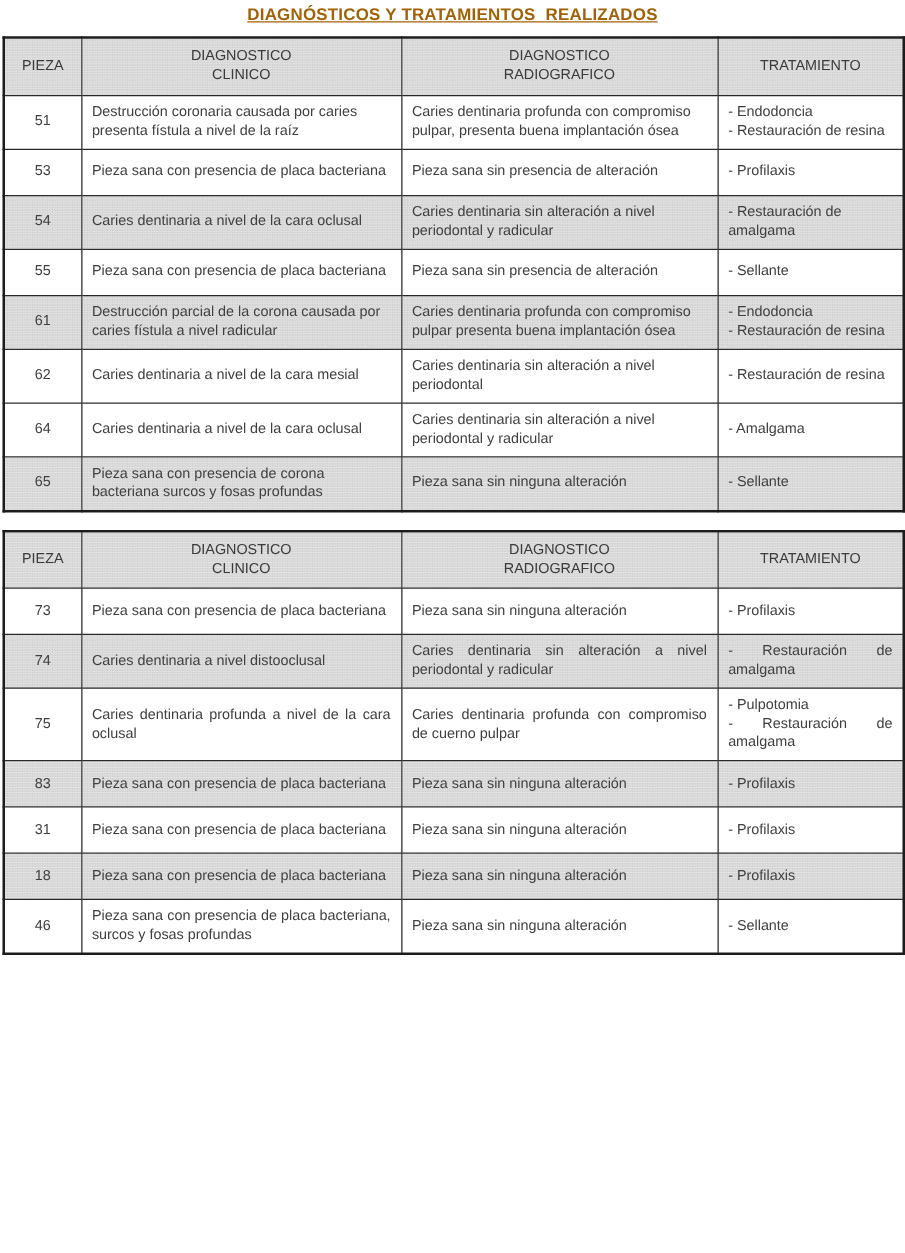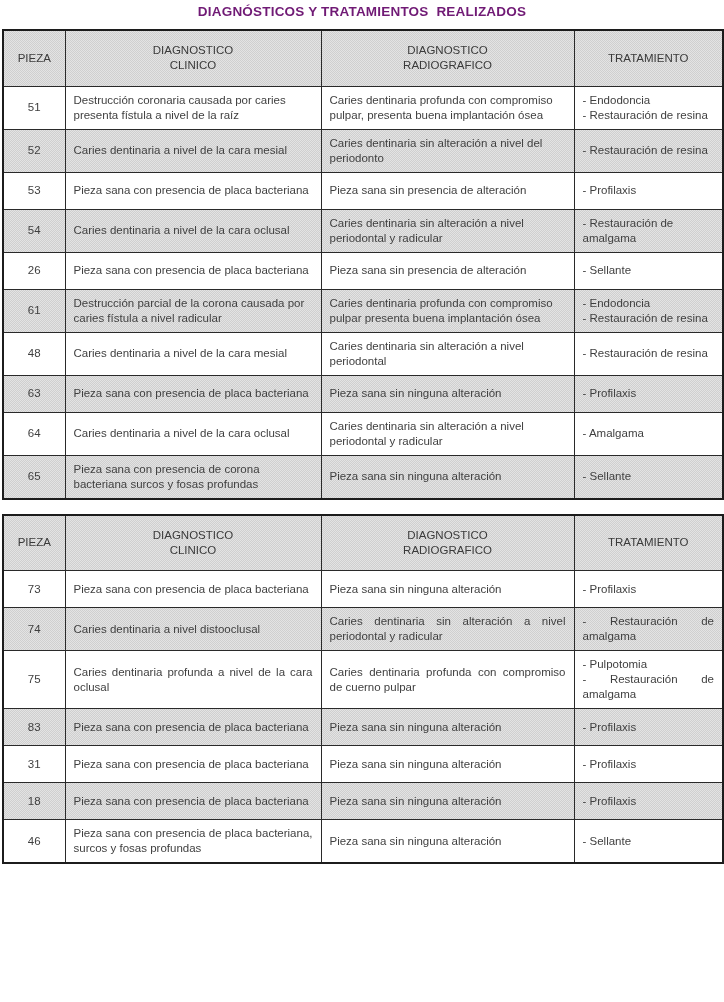--- a/index.html
+++ b/index.html
@@ -7,45 +7,46 @@
     width:724px;
     font-family:"Liberation Sans", sans-serif;
     color:#3f3f3f;
     -webkit-font-smoothing:antialiased;
   }
   .page{width:720px;margin:0 auto;}
   .doc-title{
     text-align:center;
     font-size:13.5px;
     font-weight:bold;
-    color:#701a75;
+    color:#a16207;
     letter-spacing:.2px;
     white-space:pre-wrap;
     margin:4px 0 10px 0;
+    text-decoration:underline;
   }
   table.grid{
     border-collapse:collapse;
     table-layout:fixed;
     width:720px;
     border:2px solid #1c1c1c;
   }
   table.grid + table.grid{margin-top:14px;}
   col.c-pieza-col{width:62px;}
   col.c-clinico-col{width:256px;}
   col.c-radio-col{width:253px;}
   col.c-trat-col{width:149px;}
   th,td{
     border:1px solid #2a2a2a;
     font-size:11.5px;
     line-height:15px;
     vertical-align:middle;
     padding:6px 8px;
     overflow:hidden;
   }
-  thead tr{height:56px;}
+  thead tr{height:46px;}
   thead th{
     font-weight:normal;
     text-align:center;
     white-space:pre-line;
     color:#3a3a3a;
   }
   tbody tr{height:37px;}
   td.c-pieza{text-align:center;}
   td.c-trat{white-space:pre-line;}
   
@@ -85,62 +86,50 @@
       </tr>
     </thead>
     <tbody>
         <tr>
     <td class="c-pieza">51</td>
     <td class="c-clinico">Destrucción coronaria causada por caries presenta fístula a nivel de la raíz</td>
     <td class="c-radio">Caries dentinaria profunda con compromiso pulpar, presenta buena implantación ósea</td>
     <td class="c-trat">- Endodoncia
 - Restauración de resina</td>
   </tr>
-        <tr class="shaded">
-    <td class="c-pieza">52</td>
-    <td class="c-clinico">Caries dentinaria a nivel de la cara mesial</td>
-    <td class="c-radio">Caries dentinaria sin alteración a nivel del periodonto</td>
-    <td class="c-trat">- Restauración de resina</td>
-  </tr>
         <tr>
     <td class="c-pieza">53</td>
     <td class="c-clinico">Pieza sana con presencia de placa bacteriana</td>
     <td class="c-radio">Pieza sana sin presencia de alteración</td>
     <td class="c-trat">- Profilaxis</td>
   </tr>
         <tr class="shaded">
     <td class="c-pieza">54</td>
     <td class="c-clinico">Caries dentinaria a nivel de la cara oclusal</td>
     <td class="c-radio">Caries dentinaria sin alteración a nivel periodontal y radicular</td>
     <td class="c-trat">- Restauración de amalgama</td>
   </tr>
         <tr>
-    <td class="c-pieza">26</td>
+    <td class="c-pieza">55</td>
     <td class="c-clinico">Pieza sana con presencia de placa bacteriana</td>
     <td class="c-radio">Pieza sana sin presencia de alteración</td>
     <td class="c-trat">- Sellante</td>
   </tr>
         <tr class="shaded">
     <td class="c-pieza">61</td>
     <td class="c-clinico">Destrucción parcial de la corona causada por caries fístula a nivel radicular</td>
     <td class="c-radio">Caries dentinaria profunda con compromiso pulpar presenta buena implantación ósea</td>
     <td class="c-trat">- Endodoncia
 - Restauración de resina</td>
   </tr>
         <tr>
-    <td class="c-pieza">48</td>
+    <td class="c-pieza">62</td>
     <td class="c-clinico">Caries dentinaria a nivel de la cara mesial</td>
     <td class="c-radio">Caries dentinaria sin alteración a nivel periodontal</td>
     <td class="c-trat">- Restauración de resina</td>
-  </tr>
-        <tr class="shaded">
-    <td class="c-pieza">63</td>
-    <td class="c-clinico">Pieza sana con presencia de placa bacteriana</td>
-    <td class="c-radio">Pieza sana sin ninguna alteración</td>
-    <td class="c-trat">- Profilaxis</td>
   </tr>
         <tr>
     <td class="c-pieza">64</td>
     <td class="c-clinico">Caries dentinaria a nivel de la cara oclusal</td>
     <td class="c-radio">Caries dentinaria sin alteración a nivel periodontal y radicular</td>
     <td class="c-trat">- Amalgama</td>
   </tr>
         <tr class="shaded">
     <td class="c-pieza">65</td>
     <td class="c-clinico">Pieza sana con presencia de corona bacteriana surcos y fosas profundas</td>

